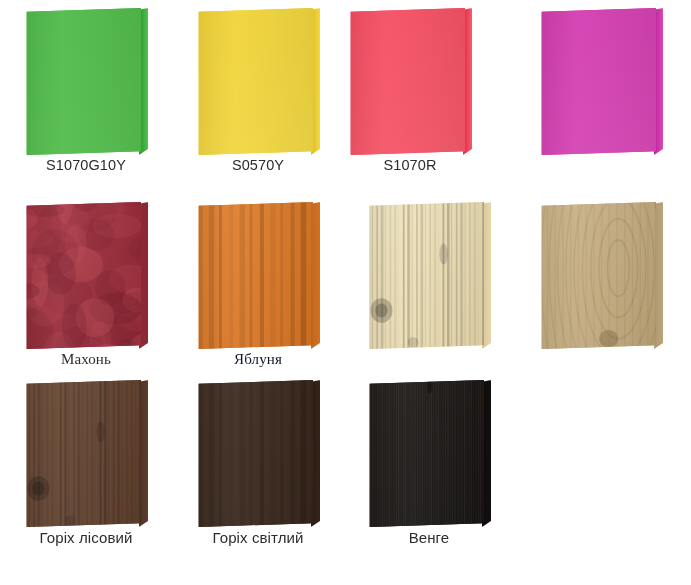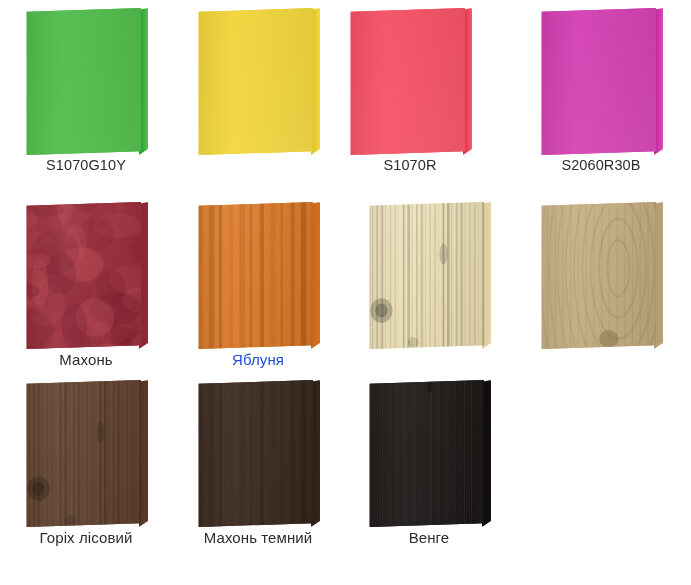--- a/index.html
+++ b/index.html
@@ -130,20 +130,21 @@
                   <stop offset="35%" stop-color="#fff" stop-opacity="0.06"></stop>
                   <stop offset="100%" stop-color="#000" stop-opacity="0.07"></stop>
                 </linearGradient>
               </defs>
               <rect x="0" y="0" width="100" height="100" fill="url(#lg2)"></rect>
               <svg x="0" y="0" width="100" height="100" viewBox="0 0 100 100" preserveAspectRatio="none"></svg>
               <rect x="0" y="0" width="100" height="100" fill="url(#sh2)"></rect>
             </svg>
           </div>
         </div>
+        <div class="swatch-label" style="color: rgb(44, 44, 44);">S0570Y</div>
       </div>
       <div class="swatch-cell" style="left: 324px;">
         <div class="tile-wrap">
           <div class="tile-edge" style="background: linear-gradient(to right, rgb(226, 43, 70), rgb(247, 90, 107));"></div>
           <div class="tile-face" style="background: rgb(244, 72, 94);">
             <svg class="tile-tex" preserveAspectRatio="none" viewBox="0 0 100 100">
               <defs>
                 <linearGradient id="lg3" x1="0" y1="0" x2="1" y2="1">
                   <stop offset="0%" stop-color="#f4485e"></stop>
                   <stop offset="100%" stop-color="#f75a6b"></stop>
@@ -177,24 +178,23 @@
                   <stop offset="35%" stop-color="#fff" stop-opacity="0.06"></stop>
                   <stop offset="100%" stop-color="#000" stop-opacity="0.07"></stop>
                 </linearGradient>
               </defs>
               <rect x="0" y="0" width="100" height="100" fill="url(#lg4)"></rect>
               <svg x="0" y="0" width="100" height="100" viewBox="0 0 100 100" preserveAspectRatio="none"></svg>
               <rect x="0" y="0" width="100" height="100" fill="url(#sh4)"></rect>
             </svg>
           </div>
         </div>
-        <div class="swatch-label" style="color: rgb(44, 44, 44);">S2060R30B</div>
       </div>
     </div>
-    <div class="swatch-row" style="top: 194px; position: absolute;">
+    <div class="swatch-row" style="top: 194px; position: absolute; font-family: Liberation Serif, serif;">
       <div class="swatch-cell" style="left: 0px;">
         <div class="tile-wrap">
           <div class="tile-edge" style="background: linear-gradient(to right, rgb(140, 43, 56), rgb(142, 37, 51));"></div>
           <div class="tile-face" style="background: rgb(167, 52, 66);">
             <svg class="tile-tex" preserveAspectRatio="none" viewBox="0 0 100 100">
               <defs>
                 <linearGradient id="lg5" x1="0" y1="0" x2="1" y2="1">
                   <stop offset="0%" stop-color="#a73442"></stop>
                   <stop offset="100%" stop-color="#8e2533"></stop>
                 </linearGradient>
@@ -283,21 +283,21 @@
                 <rect x="67.60000000000001%" y="-5%" width="2%" height="110%" fill="#000" opacity="0.09"></rect>
                 <rect x="75%" y="-5%" width="3%" height="110%" fill="#000" opacity="0.12"></rect>
                 <rect x="82.4%" y="-5%" width="4%" height="110%" fill="#000" opacity="0.16"></rect>
                 <rect x="89.80000000000001%" y="-5%" width="2%" height="110%" fill="#000" opacity="0.05"></rect>
                 <rect x="97.2%" y="-5%" width="3%" height="110%" fill="#000" opacity="0.09"></rect>
               </svg>
               <rect x="0" y="0" width="100" height="100" fill="url(#sh6)"></rect>
             </svg>
           </div>
         </div>
-        <div class="swatch-label cyr" style="color: #1d4ed8;">Яблуня</div>
+        <div class="swatch-label cyr" style="color: #0f172a;">Яблуня</div>
       </div>
       <div class="swatch-cell" style="left: 343px;">
         <div class="tile-wrap">
           <div class="tile-edge" style="background: linear-gradient(to right, rgb(216, 199, 154), rgb(230, 214, 168));"></div>
           <div class="tile-face" style="background: rgb(242, 231, 194);">
             <svg class="tile-tex" preserveAspectRatio="none" viewBox="0 0 100 100">
               <defs>
                 <linearGradient id="lg7" x1="0" y1="0" x2="1" y2="1">
                   <stop offset="0%" stop-color="#f2e7c2"></stop>
                   <stop offset="100%" stop-color="#e6d6a8"></stop>
@@ -501,21 +501,21 @@
                 <rect x="67.60000000000001%" y="-5%" width="2%" height="110%" fill="#000" opacity="0.09"></rect>
                 <rect x="75%" y="-5%" width="3%" height="110%" fill="#000" opacity="0.12"></rect>
                 <rect x="82.4%" y="-5%" width="4%" height="110%" fill="#000" opacity="0.16"></rect>
                 <rect x="89.80000000000001%" y="-5%" width="2%" height="110%" fill="#000" opacity="0.05"></rect>
                 <rect x="97.2%" y="-5%" width="3%" height="110%" fill="#000" opacity="0.09"></rect>
               </svg>
               <rect x="0" y="0" width="100" height="100" fill="url(#sh10)"></rect>
             </svg>
           </div>
         </div>
-        <div class="swatch-label cyr" style="color: rgb(44, 44, 44);">Махонь темний</div>
+        <div class="swatch-label cyr" style="color: rgb(44, 44, 44);">Горіх світлий</div>
       </div>
       <div class="swatch-cell" style="left: 343px;">
         <div class="tile-wrap">
           <div class="tile-edge" style="background: linear-gradient(to right, rgb(13, 11, 10), rgb(18, 16, 16));"></div>
           <div class="tile-face" style="background: rgb(29, 25, 22);">
             <svg class="tile-tex" preserveAspectRatio="none" viewBox="0 0 100 100">
               <defs>
                 <linearGradient id="lg11" x1="0" y1="0" x2="1" y2="1">
                   <stop offset="0%" stop-color="#1d1916"></stop>
                   <stop offset="100%" stop-color="#121010"></stop>

